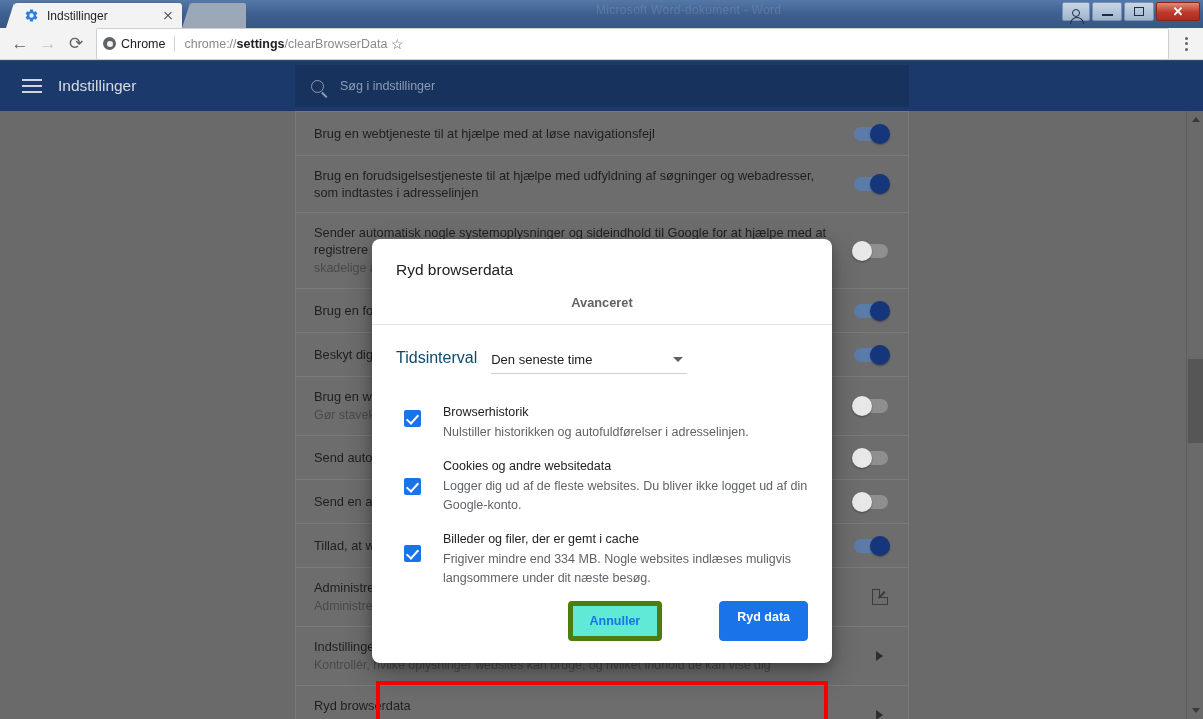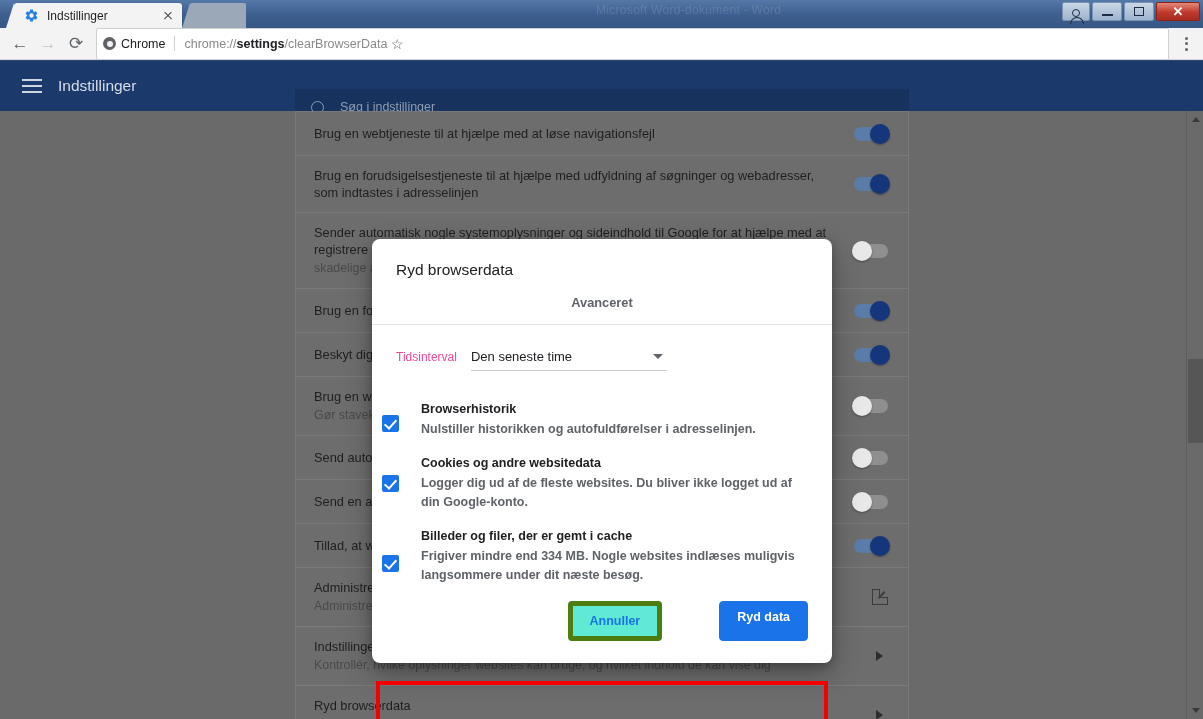--- a/index.html
+++ b/index.html
@@ -139,24 +139,23 @@
     position: absolute; left: 0; top: 0; width: 1203px; height: 50px;
     background: #1b3a6b; display: flex; align-items: center;
   }
   .hamburger {
     width: 20px; height: 14px; margin-left: 22px; margin-right: 16px;
     display: flex; flex-direction: column; justify-content: space-between; cursor: pointer;
   }
   .hamburger i { height: 2px; background: #cfd6e2; display:block; }
   .settings-title { font-size: 15.5px; color: #d6dce7; }
   .search-box {
-    position: absolute; left: 295px; top: 4px; width: 614px; height: 36px;
+    position: absolute; left: 295px; top: 4px; width: 614px; height: 42px;
     background: #17325c; display: flex; align-items: center; padding-left: 16px;
     cursor: text;
-    margin-top: 24px;
   }
   .mag {
     width: 13px; height: 13px; border: 1.6px solid #8d9cb5; border-radius: 50%;
     position: relative; flex: 0 0 13px; margin-right: 16px;
   }
   .mag:after {
     content:""; position:absolute; right:-5px; bottom:-4px; width:7px; height:1.6px;
     background:#8d9cb5; transform: rotate(45deg);
   }
   .search-ph { font-size: 12.5px; color: #8d9cb5; }
@@ -253,34 +252,34 @@
     content:""; position:absolute; left:0; right:0; bottom:-1px; height: 2.5px;
     background: #1a73e8;
   }
 
   .dlg-body { flex: 1 1 auto; padding: 0 0 0 0; position: relative; }
 
   .interval-row {
     display: flex; align-items: flex-end; gap: 14px;
     padding: 24px 24px 0 24px;
   }
-  .interval-label { font-size: 12px; color: #ec4899; padding-bottom: 7px; }
+  .interval-label { font-size: 16px; color: #0c4a6e; padding-bottom: 7px; }
   .interval-select {
     flex: 1 1 auto; max-width: 196px;
     border-bottom: 1px solid #cdcdcd; display: flex; align-items: center;
     padding-bottom: 6px; cursor: pointer;
   }
   .interval-value { flex: 1 1 auto; font-size: 13px; color: #202124; }
   .caret {
     width:0;height:0;border-left:5px solid transparent;border-right:5px solid transparent;
     border-top:5px solid #5f6368; margin-right: 4px;
   }
 
   .opt {
-    display: flex; align-items: center; padding: 14px 24px 0 10px; position: relative; font-weight: bold;
+    display: flex; align-items: flex-start; padding: 14px 24px 0 32px; position: relative;
   }
   .opt.first { padding-top: 28px; }
   .cbox {
     flex: 0 0 17px; width: 17px; height: 17px; border-radius: 2px;
     background: #1a73e8; position: relative; cursor: pointer; margin-right: 22px;
   }
   .cbox:after {
     content:""; position:absolute; left:5px; top:2px; width:5px; height:10px;
     border: solid #fff; border-width: 0 2px 2px 0; transform: rotate(42deg);
   }

